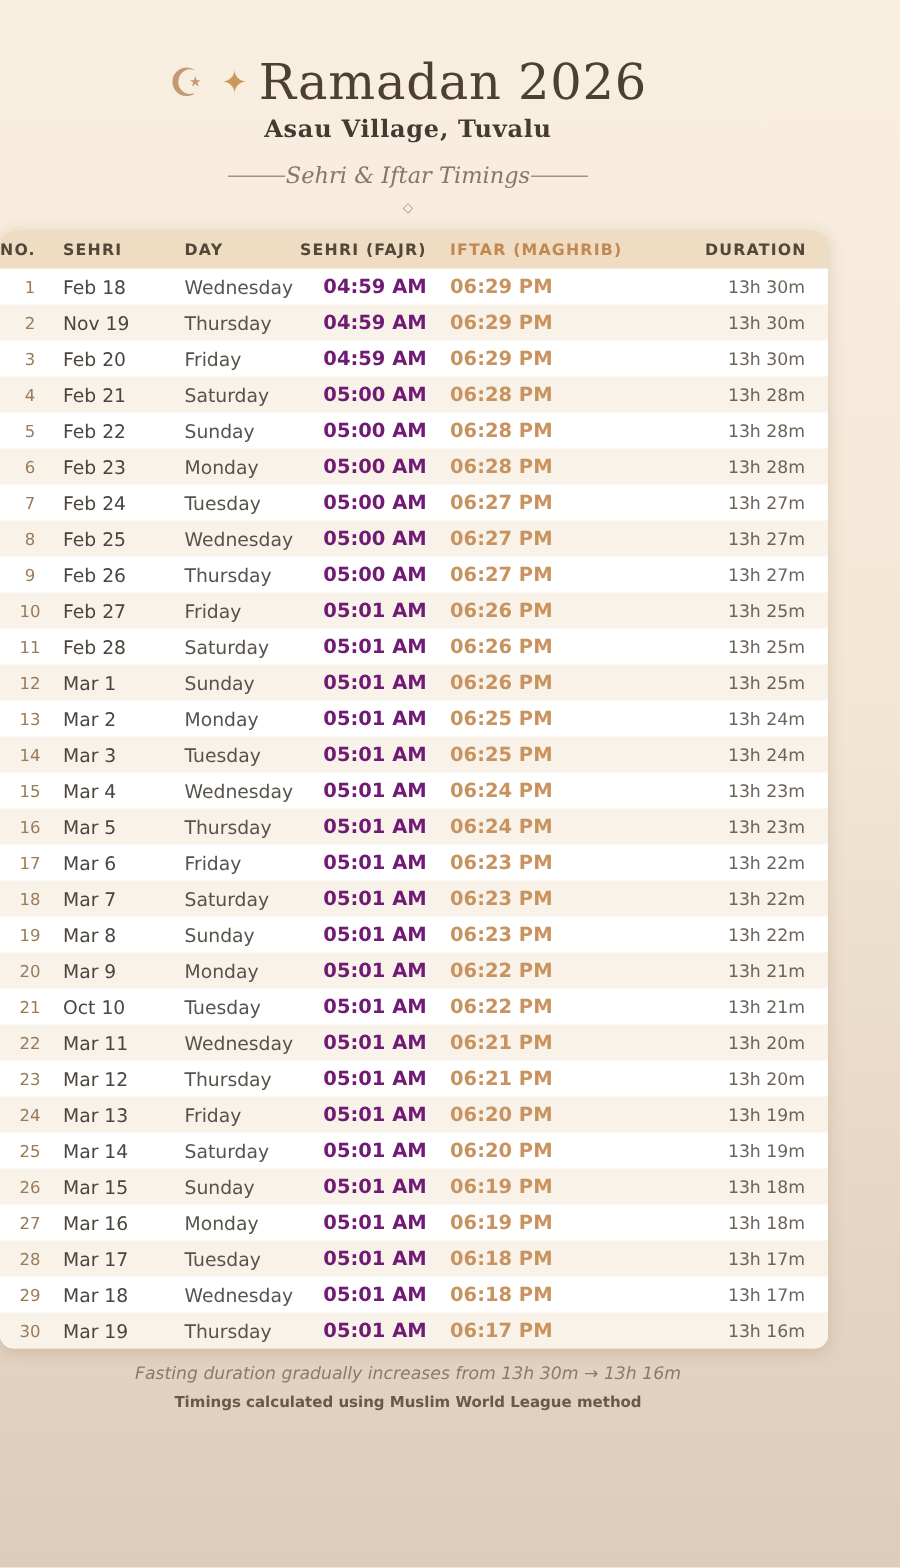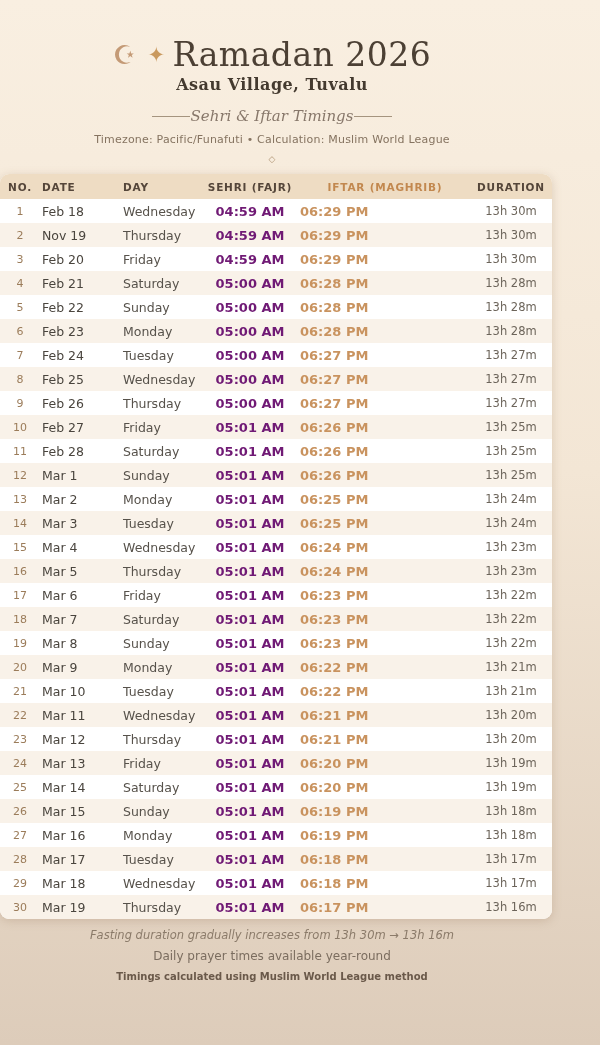--- a/index.html
+++ b/index.html
@@ -39,21 +39,21 @@
   
   .card {
     width: 552px; margin: 10px auto 0;
     background: #ffffff; border-radius: 9px; overflow: hidden;
     box-shadow: 0 2px 10px rgba(150, 118, 88, 0.28);
   }
   .grid-cols { display: grid; grid-template-columns: 40px 78px 82px 100px 170px 82px; align-items: center; }
   .thead { background: #eedcc3; height: 25px; }
   .th {
     font-size: 10.5px; font-weight: bold; letter-spacing: 0.8px;
-    color: #55463a; text-align: center; white-space: nowrap;
+    color: #55463a; text-align: left; white-space: nowrap;
   }
   .th-date, .th-day { text-align: left; }
   .th-date { padding-left: 2px; }
   .th-day { padding-left: 5px; }
   .th-iftar { color: #c2884f; }
   .row { height: 24px; }
   .row:nth-child(even) { background: #f9f2e9; }
   .c-no   { text-align: center; font-size: 11px;  color: #9b7c5a; }
   .c-date { font-size: 12.5px; color: #4a453e; padding-left: 2px; }
   .c-day  { font-size: 12.5px; color: #57524b; padding-left: 5px; }
@@ -83,28 +83,27 @@
     <div class="title-row">
       <span class="crescent-glyph">☪</span>
       <span class="sparkle-glyph">✦</span><span>Ramadan 2026</span>
     </div>
     <div class="location">Asau Village, Tuvalu</div>
     <div class="subtitle-row">
       <span class="subtitle-line"></span>
       <span class="subtitle">Sehri &amp; Iftar Timings</span>
       <span class="subtitle-line"></span>
     </div>
-    <div class="meta">Timezone: Pacific/Funafuti • Calculation: Muslim World League</div>
     <div class="diamond">◇</div>
   </div>
 
   <div class="card">
     <div class="grid-cols thead">
       <div class="th">NO.</div>
-      <div class="th th-date">DATE</div>
+      <div class="th th-date">SEHRI</div>
       <div class="th th-day">DAY</div>
       <div class="th">SEHRI (FAJR)</div>
       <div class="th th-iftar">IFTAR (MAGHRIB)</div>
       <div class="th">DURATION</div>
     </div>
     <div>
         <div class="grid-cols row">
           <div class="c-no">1</div>
           <div class="c-date">Feb 18</div>
           <div class="c-day">Wednesday</div>
@@ -259,21 +258,21 @@
         <div class="grid-cols row">
           <div class="c-no">20</div>
           <div class="c-date">Mar 9</div>
           <div class="c-day">Monday</div>
           <div class="c-sehri">05:01 AM</div>
           <div class="c-iftar">06:22 PM</div>
           <div class="c-dur">13h 21m</div>
         </div>
         <div class="grid-cols row">
           <div class="c-no">21</div>
-          <div class="c-date">Mar 10</div>
+          <div class="c-date">Oct 10</div>
           <div class="c-day">Tuesday</div>
           <div class="c-sehri">05:01 AM</div>
           <div class="c-iftar">06:22 PM</div>
           <div class="c-dur">13h 21m</div>
         </div>
         <div class="grid-cols row">
           <div class="c-no">22</div>
           <div class="c-date">Mar 11</div>
           <div class="c-day">Wednesday</div>
           <div class="c-sehri">05:01 AM</div>
@@ -342,17 +341,16 @@
           <div class="c-day">Thursday</div>
           <div class="c-sehri">05:01 AM</div>
           <div class="c-iftar">06:17 PM</div>
           <div class="c-dur">13h 16m</div>
         </div>
       </div>
   </div>
 
   <div class="footer">
     <div class="f-note">Fasting duration gradually increases from 13h 30m → 13h 16m</div>
-    <div class="f-avail">Daily prayer times available year-round</div>
     <div class="f-method">Timings calculated using Muslim World League method</div>
   </div>
 
 </div>
 
 </body></html>

